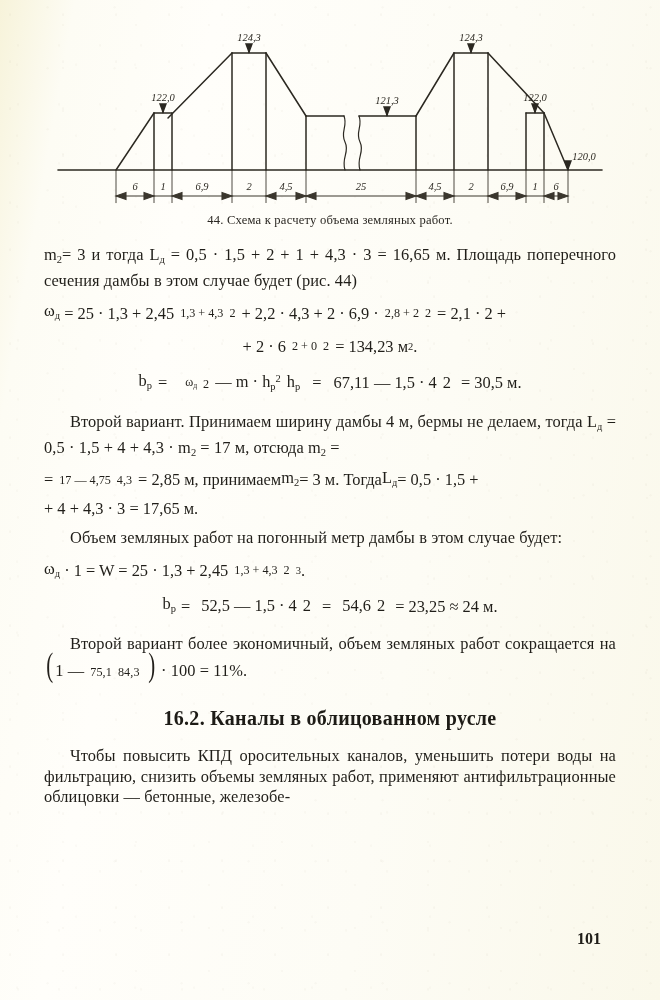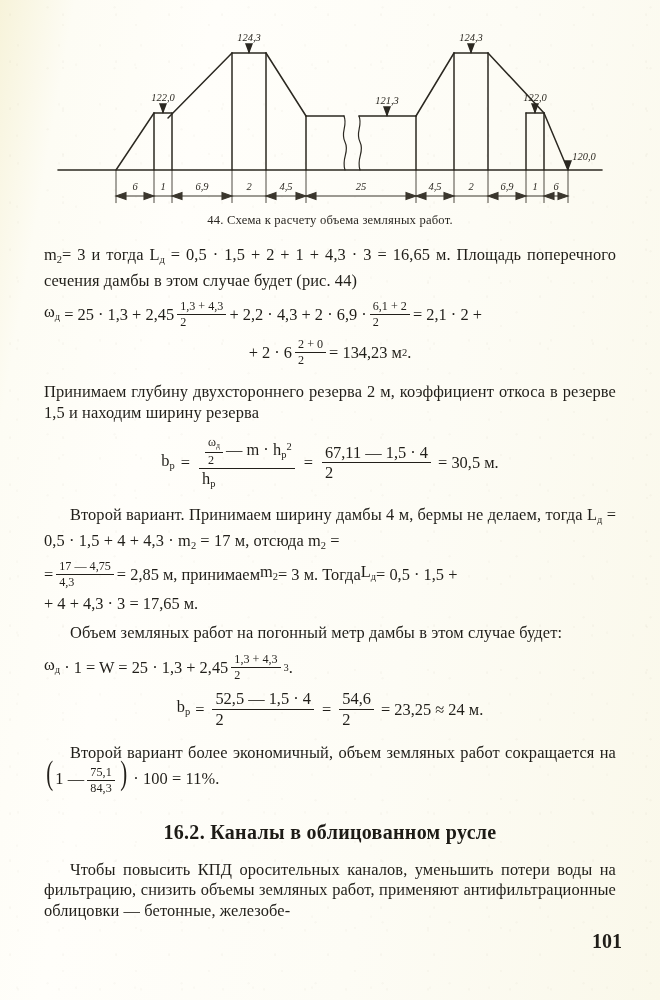--- a/index.html
+++ b/index.html
@@ -83,22 +83,22 @@
   .eqline.center { justify-content: center; }
   .eqline.left { justify-content: flex-start; }
 
   .it { }
   .sub { font-size: .64em; vertical-align: -.32em; letter-spacing: 0; }
   .sup { font-size: .64em; vertical-align: .52em; letter-spacing: 0; }
 
   
   .frac {
     display: inline-flex;
-    flex-direction: column;
-    align-items: flex-start;
+    flex-direction: row;
+    align-items: flex-end;
     vertical-align: middle;
     margin: 0 3px;
     line-height: 1.05;
   }
   .frac .num, .frac .den { padding: 0 3px; white-space: nowrap; }
   .frac .bar {
     width: 100%;
     border-top: 1.25px solid #221f1a;
     margin: 1px 0;
   }
@@ -119,23 +119,23 @@
     text-align: center;
     font-size: 20px;
     font-weight: bold;
     margin-top: 26px;
     letter-spacing: .3px;
     color: #1d1b16;
   }
 
   .folio {
     position: absolute;
-    right: 38px;
+    right: 59px;
     top: 930px;
-    font-size: 20px;
+    font-size: 16px;
     font-weight: bold;
     color: #201e19;
   }
 </style>
 </head>
 <body>
 
 <div class="page">
   <div class="noise"></div>
 
@@ -272,40 +272,39 @@
     <div class="eqline left">
       <span class="it"><span>ω</span><span class="sub">д</span></span>
       <span style="margin-left:4px">= 25 · 1,3 + 2,45</span>
       <span class="frac small">
         <span class="num">1,3 + 4,3</span>
         <span class="bar"></span>
         <span class="den">2</span>
       </span>
       <span>+ 2,2 · 4,3 + 2 · 6,9 ·</span>
       <span class="frac small">
-        <span class="num">6,1 + 2</span>
+        <span class="num">2,8 + 2</span>
         <span class="bar"></span>
         <span class="den">2</span>
       </span>
       <span>= 2,1 · 2 +</span>
     </div>
 
     <div class="eqline center">
       <span>+ 2 · 6</span>
       <span class="frac small">
         <span class="num">2 + 0</span>
         <span class="bar"></span>
         <span class="den">2</span>
       </span>
       <span>= 134,23 м</span>
         <span class="sup">2</span>
         <span>.</span>
     </div>
 
-    <p class="para" style="margin-top:16px">Принимаем глубину двухстороннего резерва  2 м,  коэффициент откоса в резерве 1,5 и находим ширину резерва</p>
 
     <div class="eqline center" style="margin-top:13px">
       <span class="it"><span>b</span><span class="sub">р</span></span>
       <span style="margin:0 6px">=</span>
       <span class="frac">
         <span class="num">
           <span class="frac small">
             <span class="num it"><span>ω</span><span class="sub">д</span></span>
             <span class="bar"></span>
             <span class="den">2</span>

